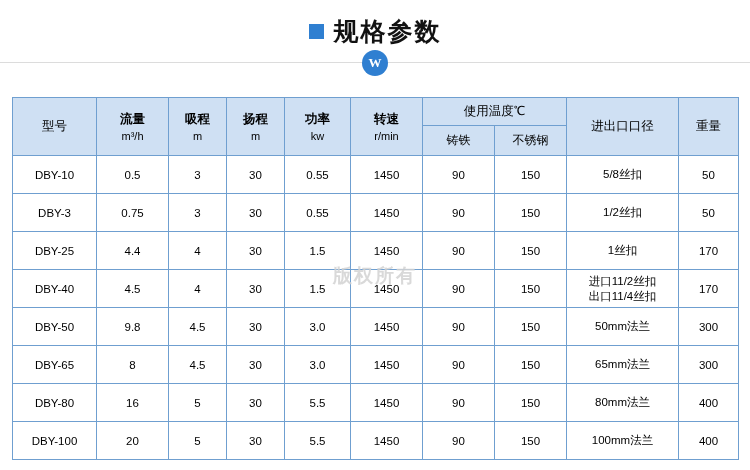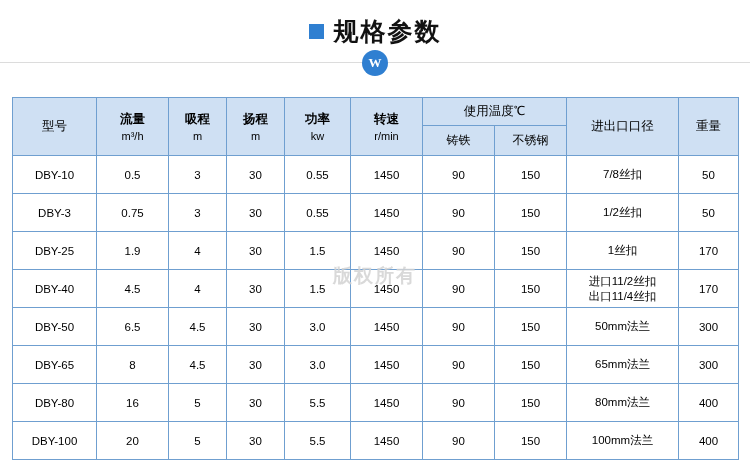--- a/index.html
+++ b/index.html
@@ -224,38 +224,38 @@
     <tbody>
       <tr>
         <td class="model">DBY-10</td>
         <td>0.5</td>
         <td>3</td>
         <td>30</td>
         <td>0.55</td>
         <td>1450</td>
         <td>90</td>
         <td>150</td>
-        <td>7/8丝扣</td>
+        <td>5/8丝扣</td>
         <td>50</td>
       </tr>
       <tr>
         <td class="model">DBY-3</td>
         <td>0.75</td>
         <td>3</td>
         <td>30</td>
         <td>0.55</td>
         <td>1450</td>
         <td>90</td>
         <td>150</td>
         <td>1/2丝扣</td>
         <td>50</td>
       </tr>
       <tr>
         <td class="model">DBY-25</td>
-        <td>1.9</td>
+        <td>4.4</td>
         <td>4</td>
         <td>30</td>
         <td>1.5</td>
         <td>1450</td>
         <td>90</td>
         <td>150</td>
         <td>1丝扣</td>
         <td>170</td>
       </tr>
       <tr>
@@ -268,21 +268,21 @@
         <td>90</td>
         <td>150</td>
         <td class="twoline">
           <span>进口11/2丝扣</span><br>
           <span>出口11/4丝扣</span>
         </td>
         <td>170</td>
       </tr>
       <tr>
         <td class="model">DBY-50</td>
-        <td>6.5</td>
+        <td>9.8</td>
         <td>4.5</td>
         <td>30</td>
         <td>3.0</td>
         <td>1450</td>
         <td>90</td>
         <td>150</td>
         <td>50mm法兰</td>
         <td>300</td>
       </tr>
       <tr>

